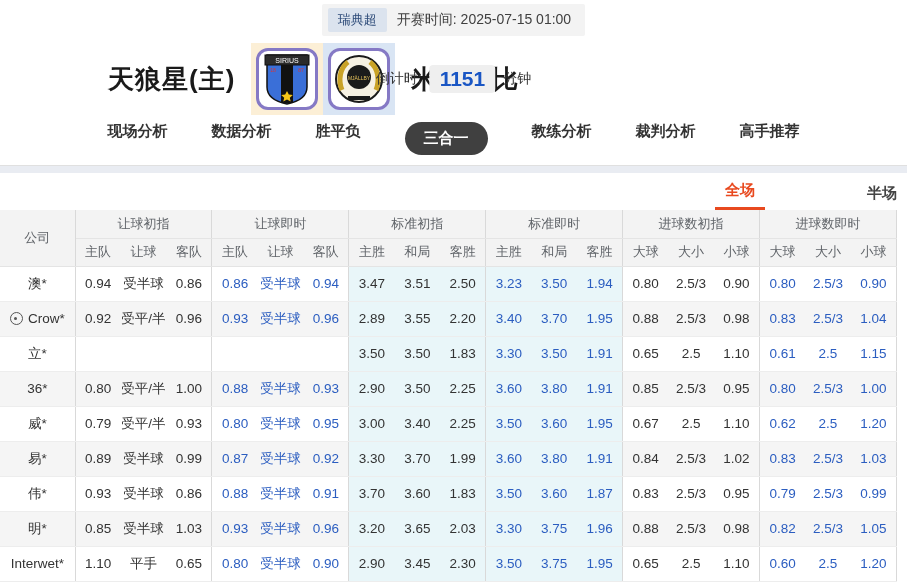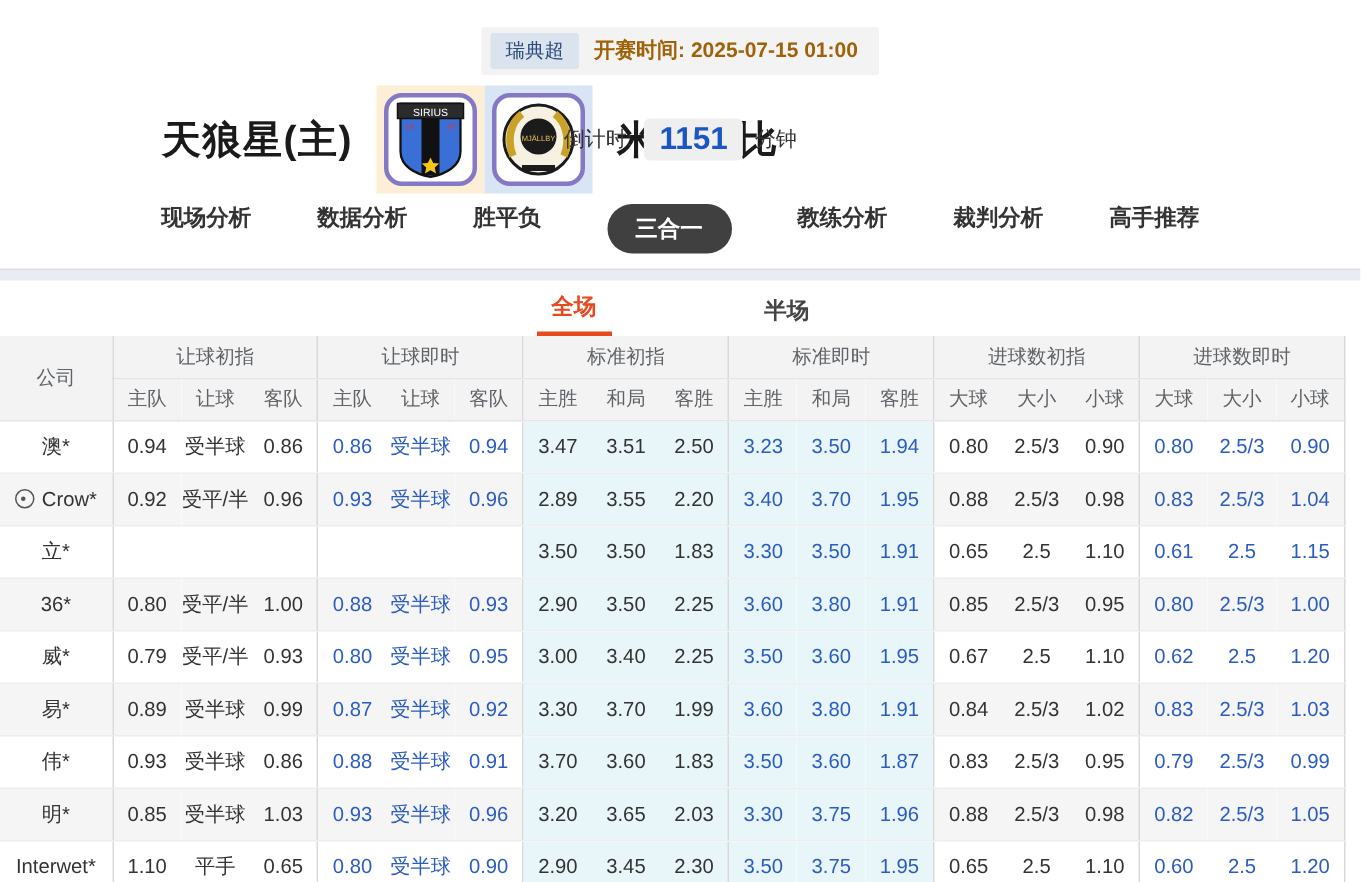--- a/index.html
+++ b/index.html
@@ -3,30 +3,30 @@
 <meta charset="utf-8">
 <style>
   * { margin:0; padding:0; box-sizing:border-box; }
   html,body { background:#fff; }
   body {
     width:907px; height:588px;
     font-family:"Liberation Sans","DejaVu Sans",sans-serif;
     color:#333; overflow:hidden;
   }
   
-  .topbar { display:flex; justify-content:center; padding-top:18px; }
+  .topbar { display:flex; justify-content:center; padding-top:4px; }
   .topbox {
     display:flex; align-items:center; gap:10px;
     background:#f3f3f3; padding:4px 14px 4px 6px; border-radius:2px;
   }
   .league-badge {
     background:#dbe3ee; color:#2c4a78; font-size:13px;
     padding:3px 10px; border-radius:2px;
   }
-  .kickoff { font-size:14px; font-weight:bold; color:#a16207; }
+  .kickoff { font-size:14px; font-weight:normal; color:#404040; }
   
   .matchrow {
     height:86px; display:flex; align-items:center;
     padding:0 6px 0 108px; position:relative;
   }
   .team { display:flex; align-items:center; gap:16px; }
   .team-name { font-size:26px; font-weight:bold; color:#1a1a1a; letter-spacing:1px; }
   .logo-wrap { width:72px; height:72px; display:flex; align-items:center; justify-content:center; }
   .logo-wrap.home { background:#fcefd6; }
   .logo-wrap.away { background:#d9e5f4; }
@@ -48,21 +48,21 @@
     gap:44px; border-bottom:1px solid #e0e0e0;
   }
   .nav-tab { font-size:15px; font-weight:bold; color:#333; cursor:pointer; }
   .nav-tab.active {
     background:#404040; color:#fff; border-radius:999px;
     padding:7px 19px; font-weight:bold;
   }
   .band { height:7px; background:#e9ecf2; }
   
   .subtabs {
-    height:37px; display:flex; align-items:flex-end; justify-content:center; gap:92px;
+    height:37px; display:flex; align-items:flex-end; justify-content:flex-end; gap:92px;
   }
   .subtab { font-size:15px; font-weight:bold; color:#444; padding:6px 10px 7px; cursor:pointer; }
   .subtab.active { color:#e8491f; border-bottom:3px solid #e8491f; }
   
   table.odds { border-collapse:collapse; table-layout:fixed; width:897px; }
   .odds th, .odds td { text-align:center; overflow:hidden; white-space:nowrap; }
   .odds thead th {
     background:#f3f3f3; color:#5f6368; font-size:13px; font-weight:normal;
     height:28px; border-bottom:1px solid #e4e4e4;
   }

